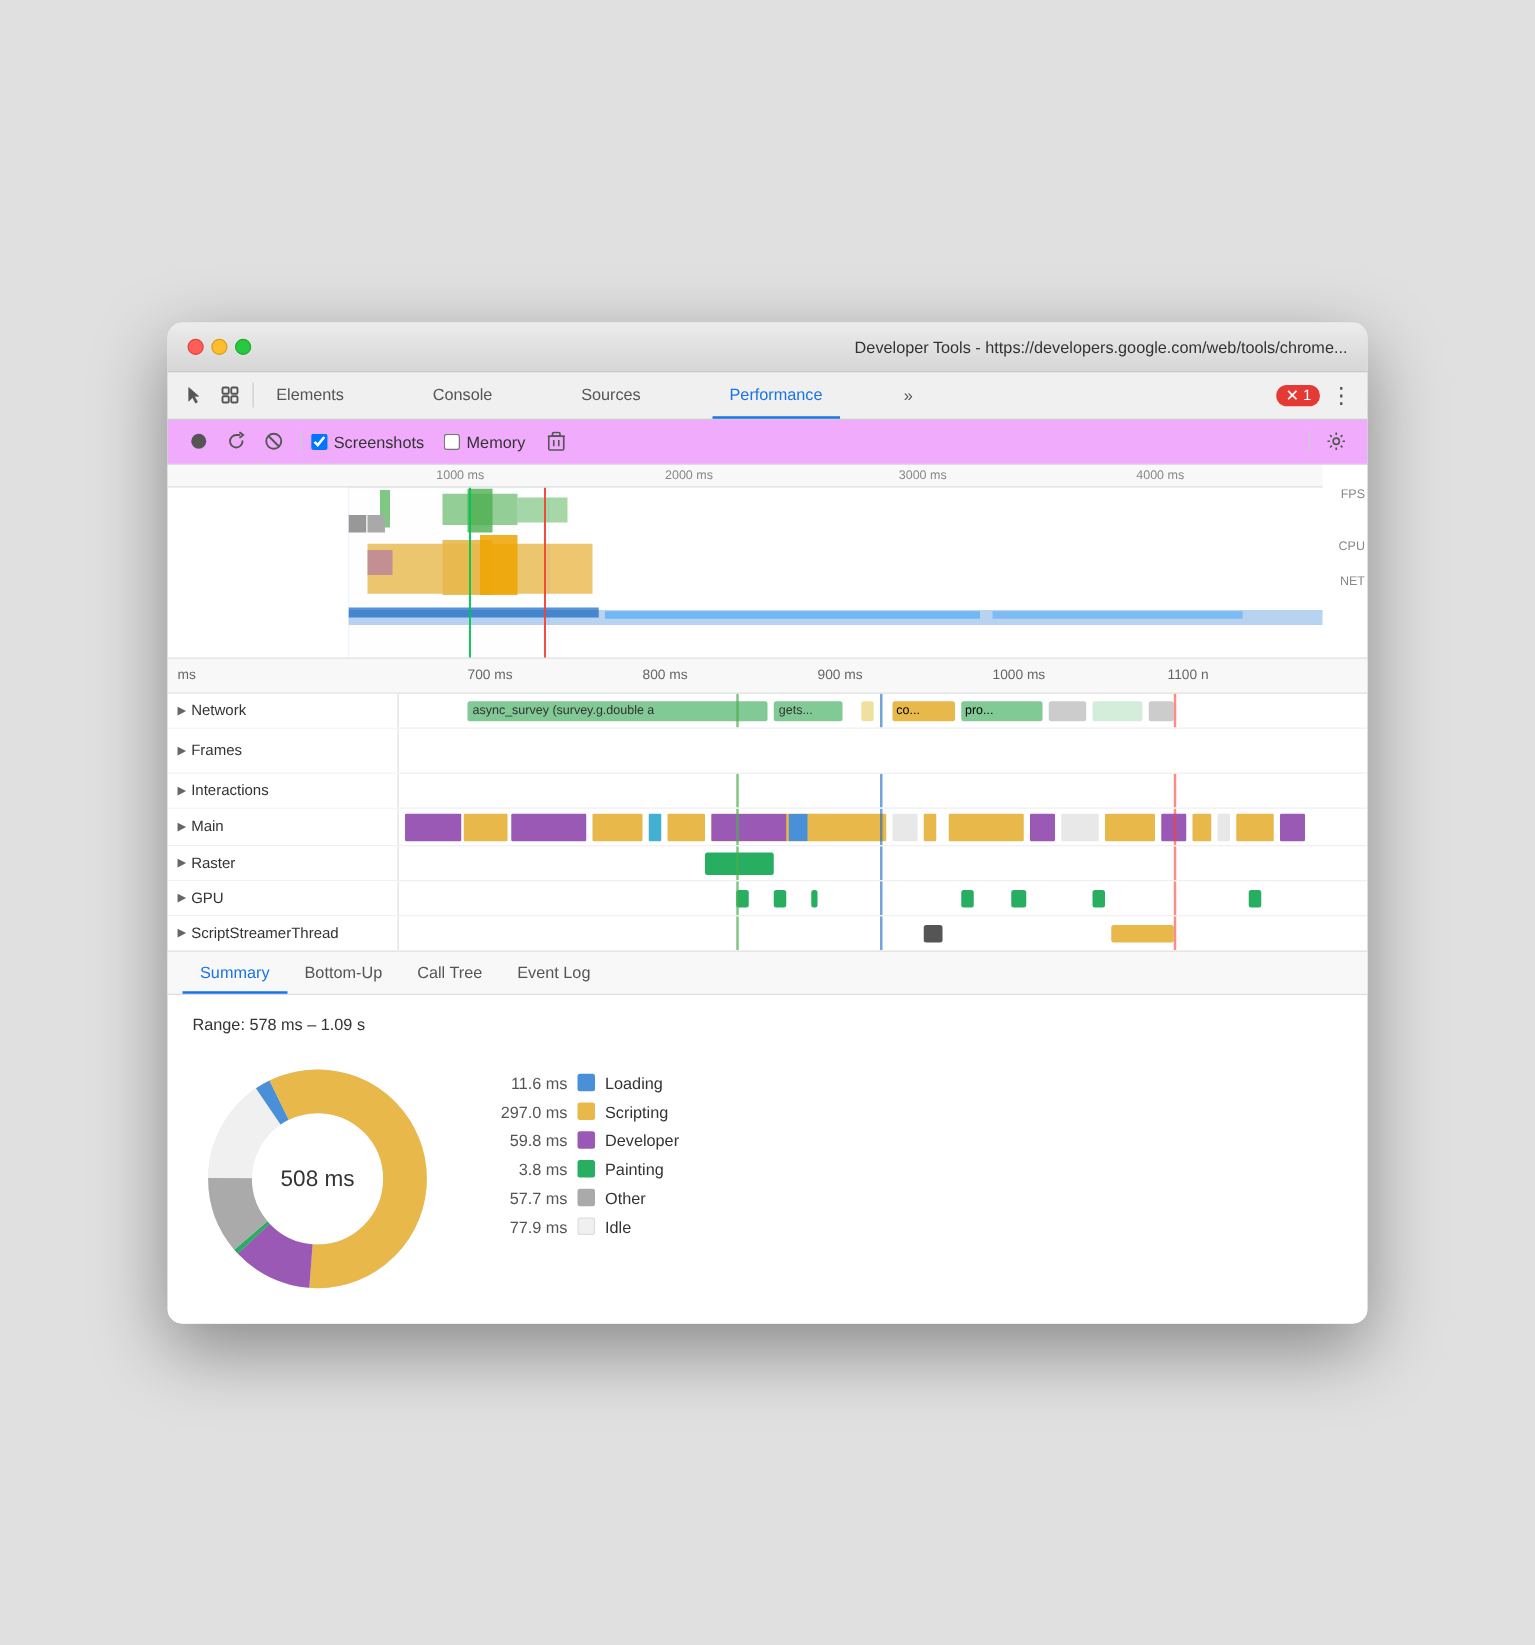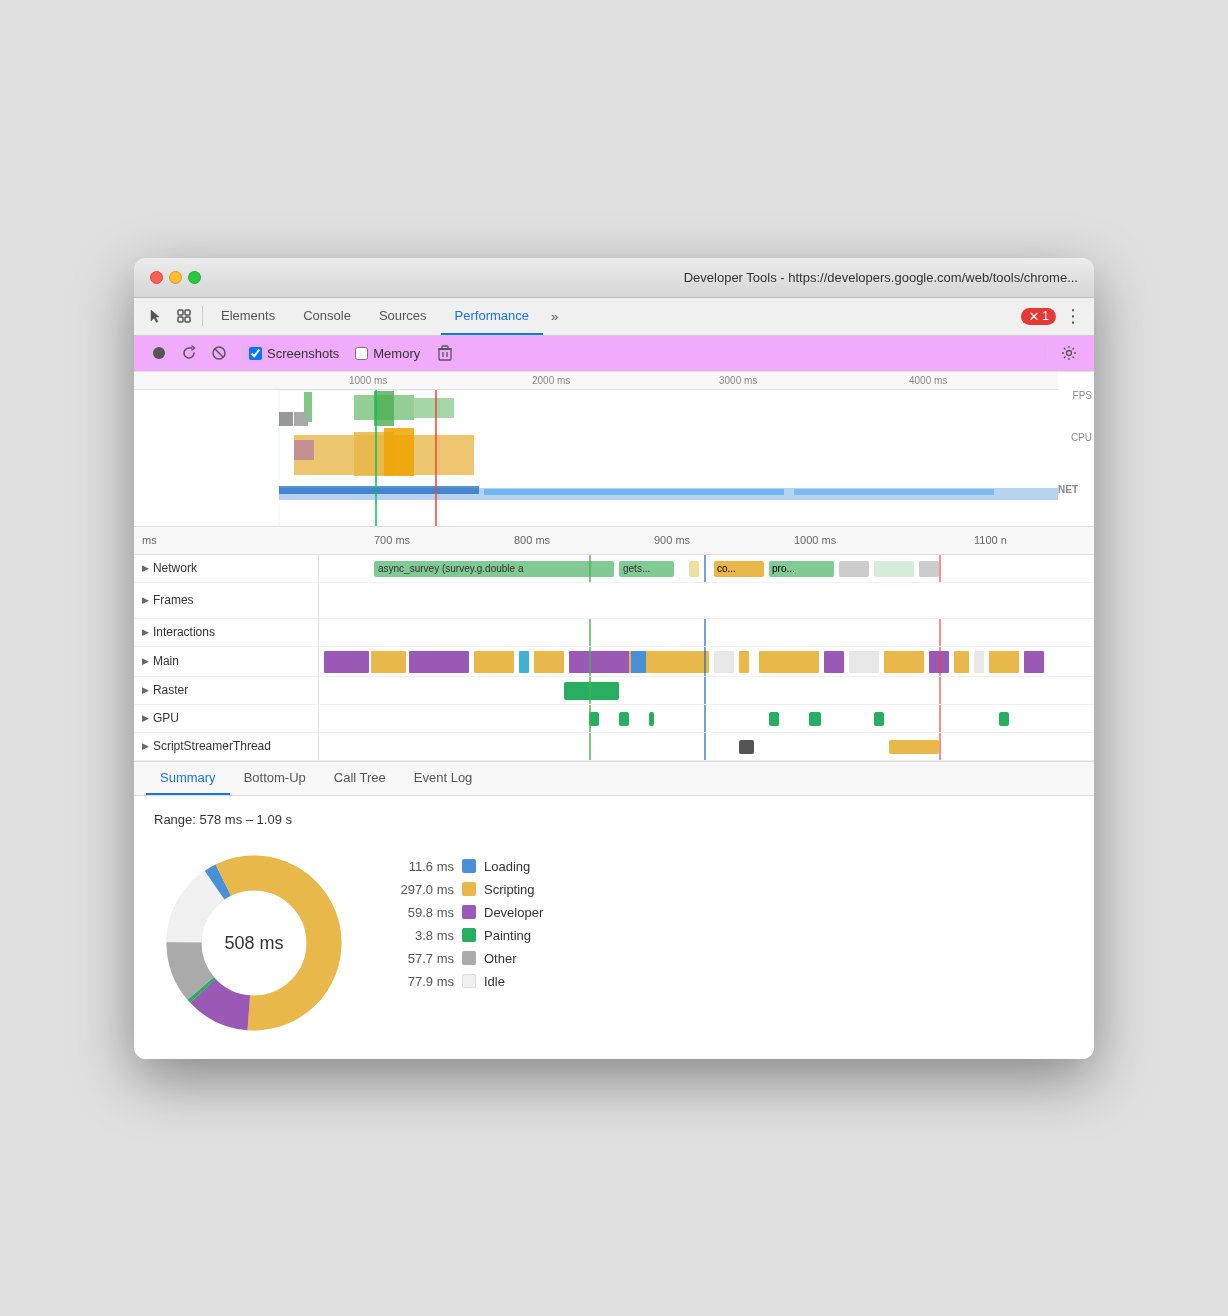--- a/index.html
+++ b/index.html
@@ -68,20 +68,21 @@
       width: 1px;
       height: 20px;
       background: #ccc;
       margin: 0 4px;
     }
     .tab-items {
       display: flex;
       align-items: center;
       flex: 1;
       height: 100%;
+      gap: 43px;
     }
     .tab-item {
       padding: 0 14px;
       height: 100%;
       display: flex;
       align-items: center;
       font-size: 13px;
       color: #555;
       cursor: pointer;
       border-bottom: 2px solid transparent;
@@ -369,21 +370,21 @@
       <span style="position:absolute;left:215px;font-size:10px;color:#888;">1000 ms</span>
       <span style="position:absolute;left:398px;font-size:10px;color:#888;">2000 ms</span>
       <span style="position:absolute;left:585px;font-size:10px;color:#888;">3000 ms</span>
       <span style="position:absolute;left:775px;font-size:10px;color:#888;">4000 ms</span>
     </div>
 
     <div style="position:absolute;right:2px;top:18px;font-size:10px;color:#888;width:34px;text-align:right;">FPS</div>
 
     <div style="position:absolute;right:2px;top:60px;font-size:10px;color:#888;width:34px;text-align:right;">CPU</div>
 
-    <div style="position:absolute;right:2px;top:112px;font-size:10px;color:#888;width:34px;text-align:left;font-weight:bold;">NET</div>
+    <div style="position:absolute;right:2px;top:88px;font-size:10px;color:#888;width:34px;text-align:right;">NET</div>
 
     <svg style="position:absolute;top:18px;left:0;right:36px;width:calc(100% - 36px);height:137px;" viewBox="0 0 924 137" preserveAspectRatio="none">
 
       <rect x="170" y="2" width="8" height="30" fill="#4caf50" opacity="0.7"></rect>
       <rect x="220" y="5" width="60" height="25" fill="#4caf50" opacity="0.6"></rect>
       <rect x="240" y="1" width="20" height="35" fill="#4caf50" opacity="0.8"></rect>
       <rect x="280" y="8" width="40" height="20" fill="#4caf50" opacity="0.5"></rect>
 
       <rect x="160" y="45" width="180" height="40" fill="#e8b84b" opacity="0.8"></rect>
       <rect x="220" y="42" width="40" height="44" fill="#e8b84b" opacity="0.9"></rect>
@@ -407,21 +408,21 @@
   </div>
 
   <div class="timeline-area" style="background:#fff;border-bottom:1px solid #ddd;">
 
     <div class="timeline-header" style="height:28px;">
       <span style="position:absolute;left:8px;font-size:11px;color:#666;">ms</span>
       <span style="position:absolute;left:240px;font-size:11px;color:#666;">700 ms</span>
       <span style="position:absolute;left:380px;font-size:11px;color:#666;">800 ms</span>
       <span style="position:absolute;left:520px;font-size:11px;color:#666;">900 ms</span>
       <span style="position:absolute;left:660px;font-size:11px;color:#666;">1000 ms</span>
-      <span style="position:absolute;left:800px;font-size:11px;color:#666;margin-left:40px;">1100 n</span>
+      <span style="position:absolute;left:800px;font-size:11px;color:#666;">1100 n</span>
     </div>
 
     <div class="timeline-row">
       <div class="timeline-row-label">
         <span class="triangle">▶</span>
         <span>Network</span>
       </div>
       <div class="timeline-row-content" style="position:relative;overflow:hidden;">
 
         <div style="position:absolute;left:55px;top:6px;height:16px;background:#81c995;border-radius:2px;width:240px;display:flex;align-items:center;padding:0 4px;font-size:10px;color:#333;overflow:hidden;white-space:nowrap;">async_survey (survey.g.double a</div>

